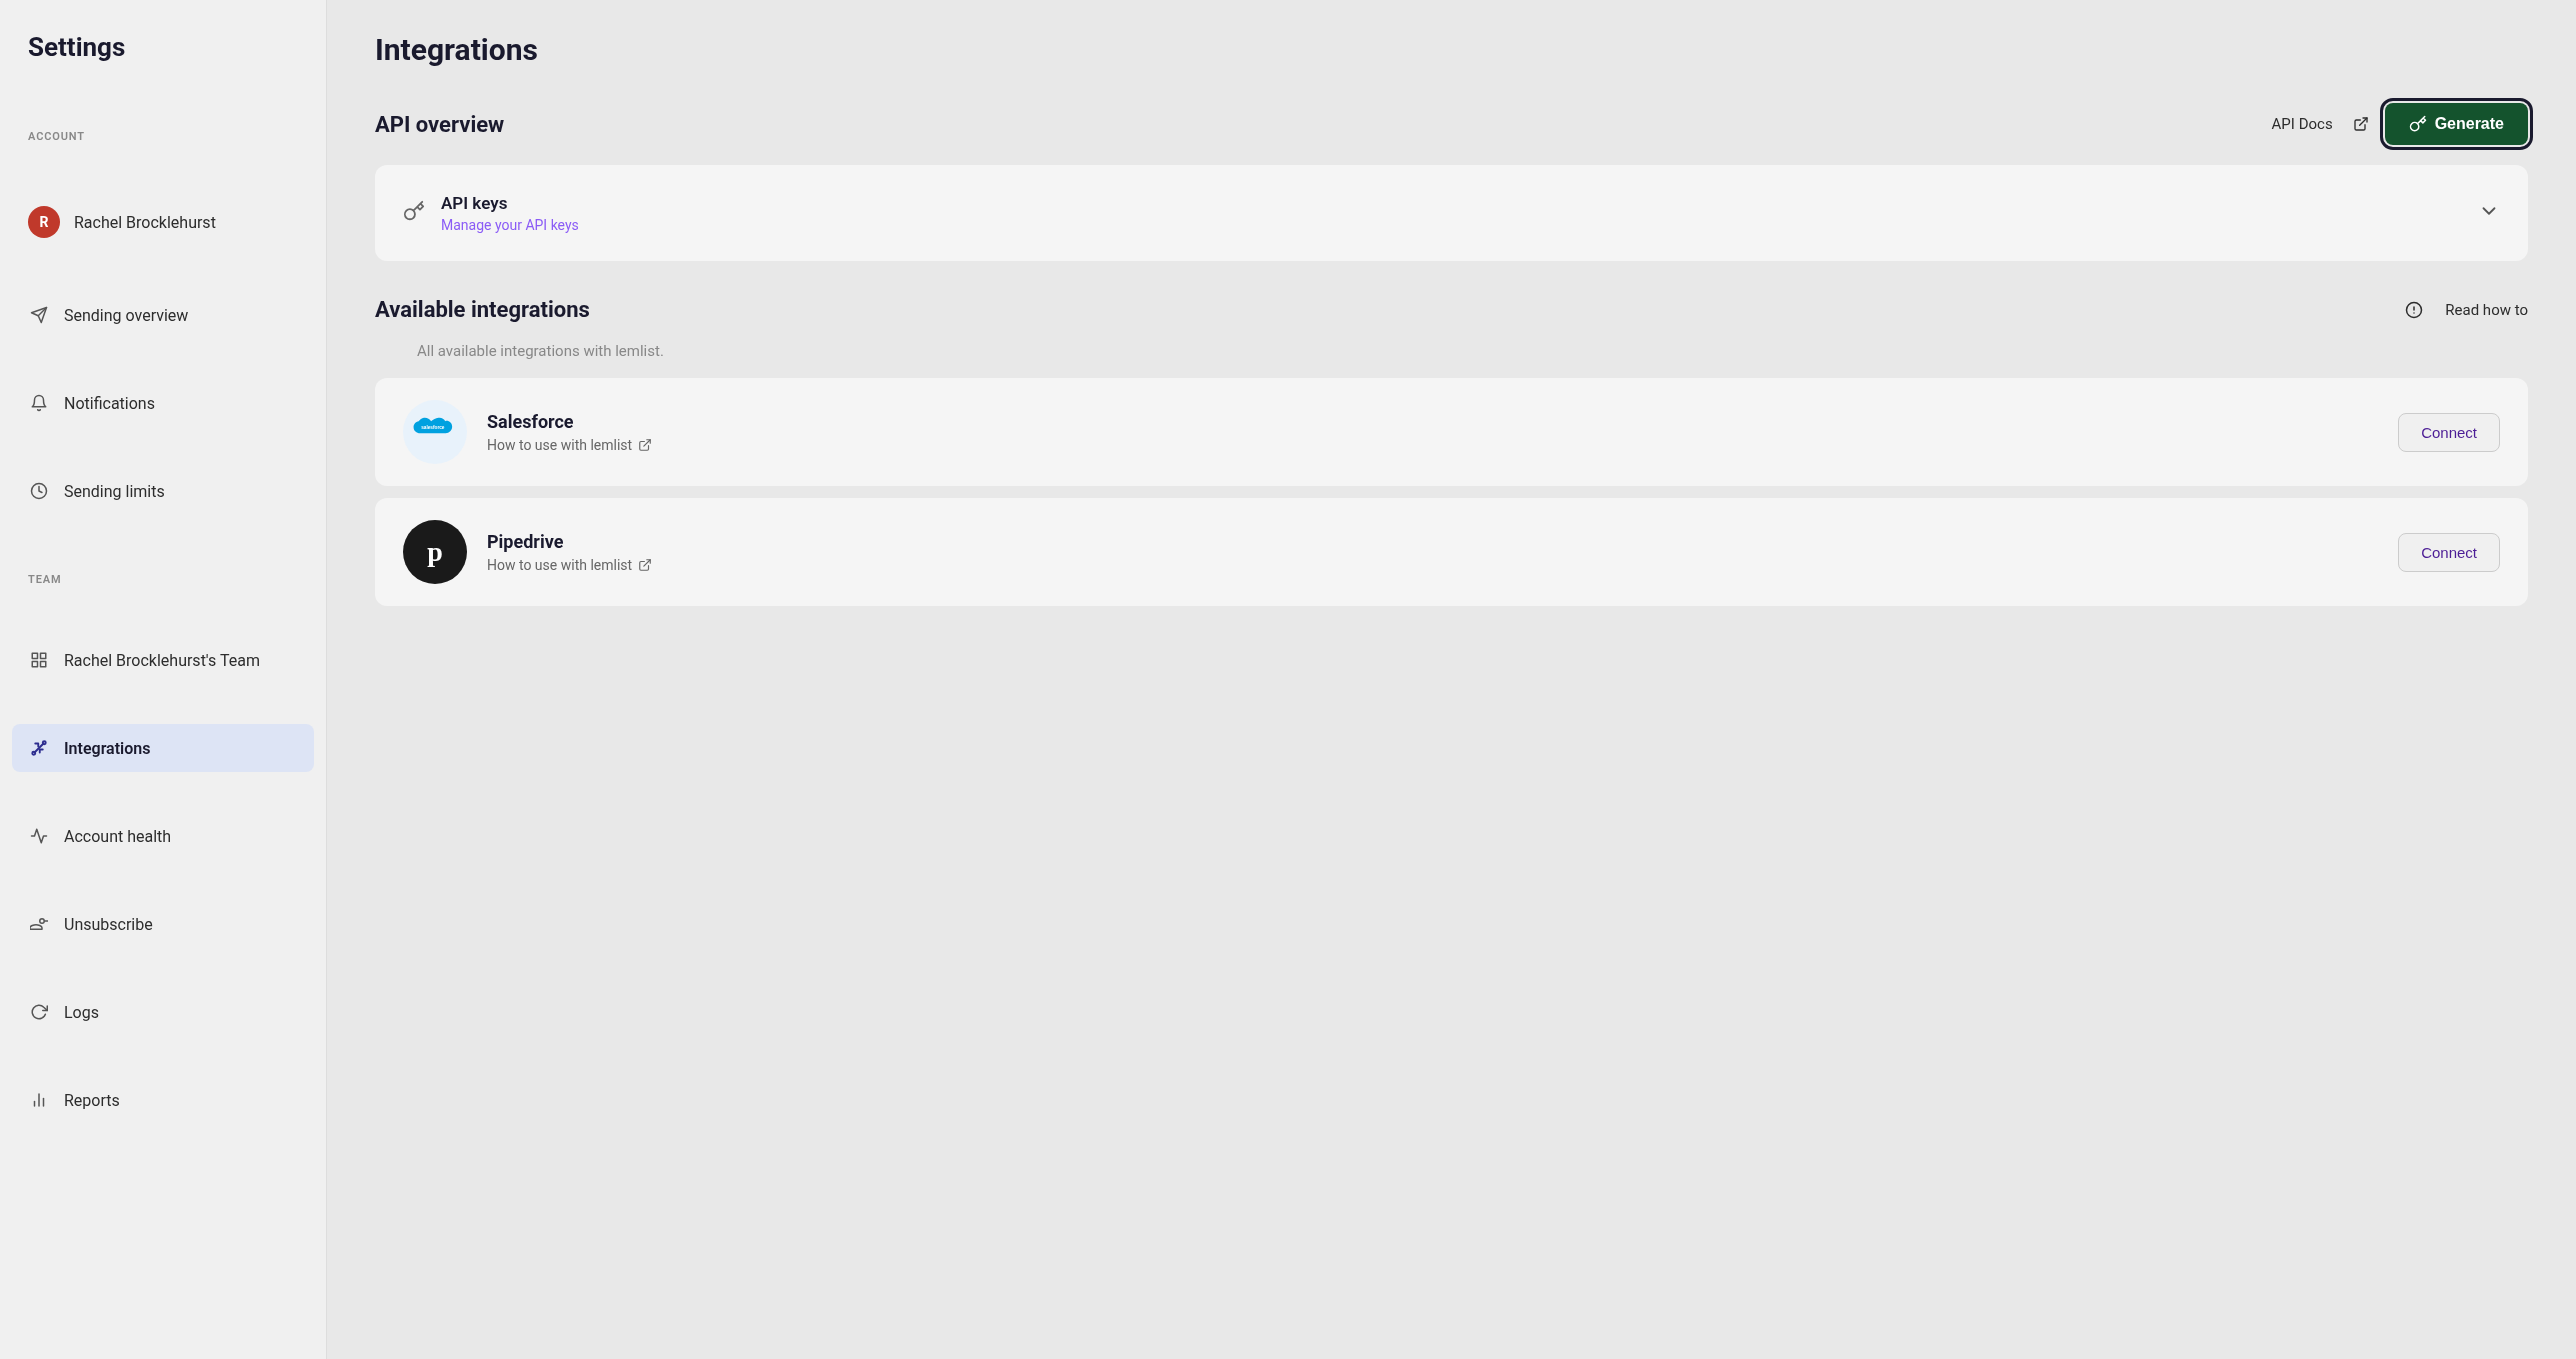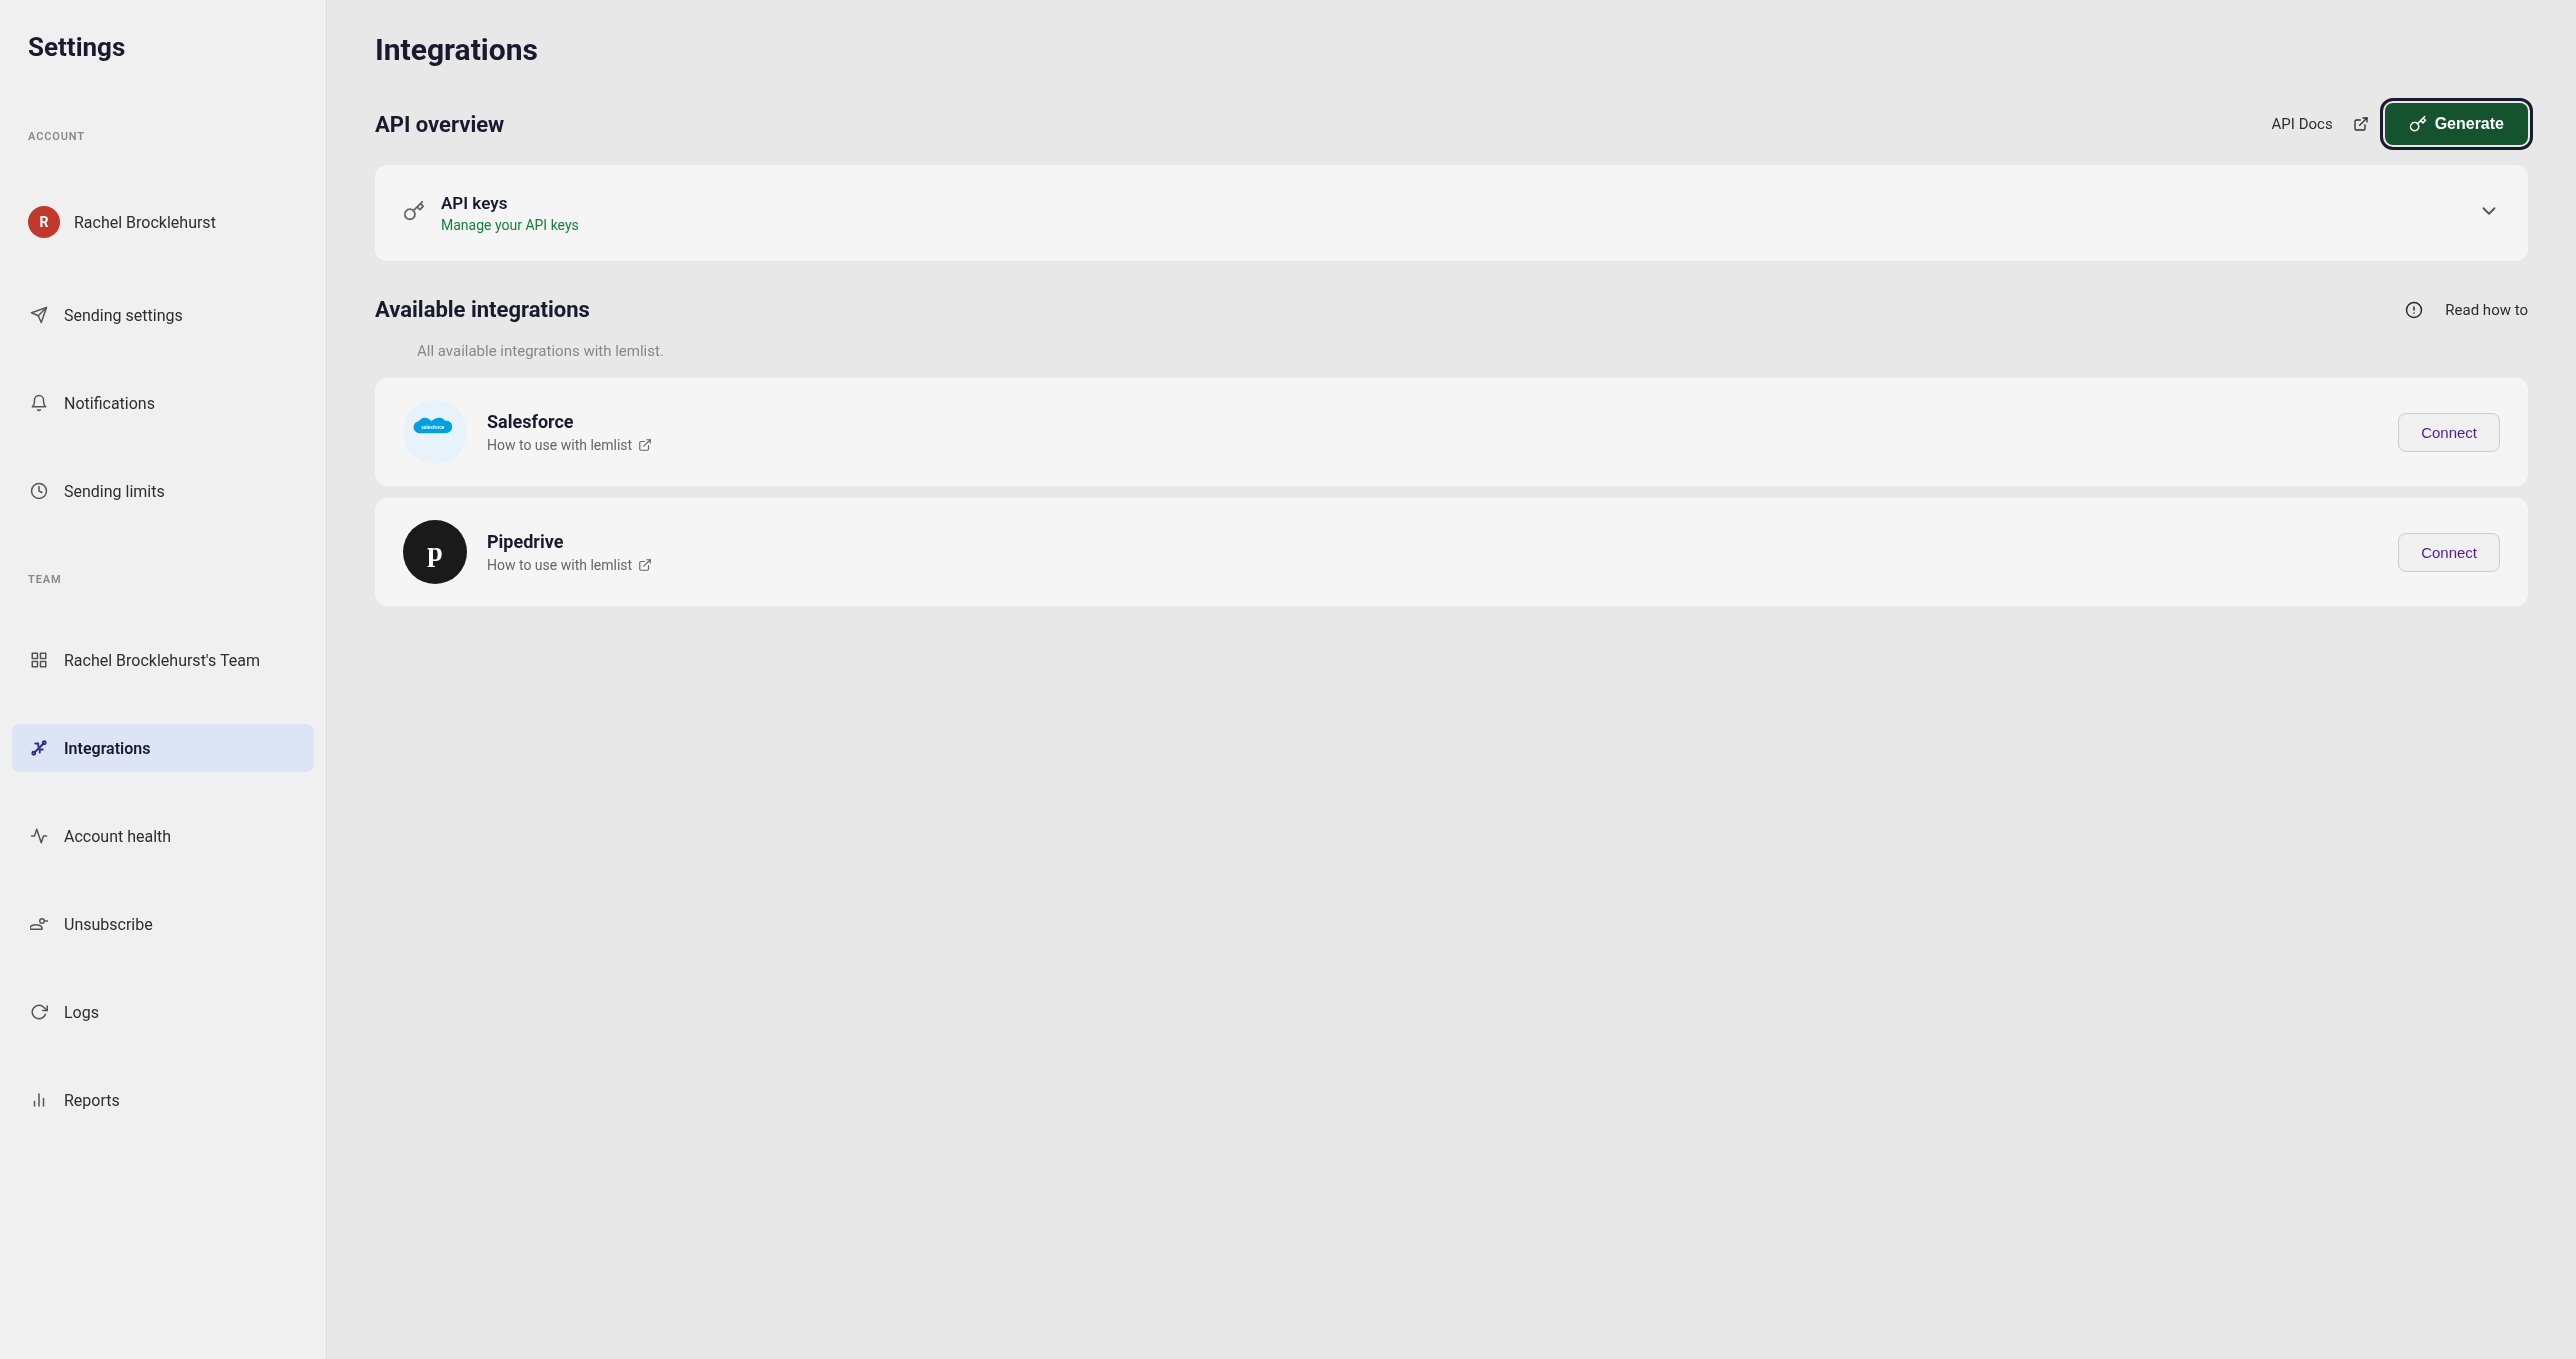--- a/index.html
+++ b/index.html
@@ -180,21 +180,21 @@
 
     .api-keys-title {
       font-size: 17px;
       font-weight: 600;
       color: #1a1a2e;
       margin-bottom: 4px;
     }
 
     .api-keys-sub {
       font-size: 14px;
-      color: #15803d;
+      color: #8b5cf6;
     }
 
     .chevron-icon {
       font-size: 20px;
       color: #555;
       cursor: pointer;
     }
 
     
     .section-description {
@@ -298,21 +298,21 @@
     <span>Rachel Brocklehurst</span>
   </div>
 
   <div class="sidebar-item">
     <span class="icon">
       <svg width="18" height="18" viewBox="0 0 24 24" fill="none" stroke="currentColor" stroke-width="2" stroke-linecap="round" stroke-linejoin="round">
         <line x1="22" y1="2" x2="11" y2="13"></line>
         <polygon points="22 2 15 22 11 13 2 9 22 2"></polygon>
       </svg>
     </span>
-    <span>Sending settings</span>
+    <span>Sending overview</span>
   </div>
 
   <div class="sidebar-item">
     <span class="icon">
       <svg width="18" height="18" viewBox="0 0 24 24" fill="none" stroke="currentColor" stroke-width="2" stroke-linecap="round" stroke-linejoin="round">
         <path d="M18 8A6 6 0 0 0 6 8c0 7-3 9-3 9h18s-3-2-3-9"></path>
         <path d="M13.73 21a2 2 0 0 1-3.46 0"></path>
       </svg>
     </span>
     <span>Notifications</span>

